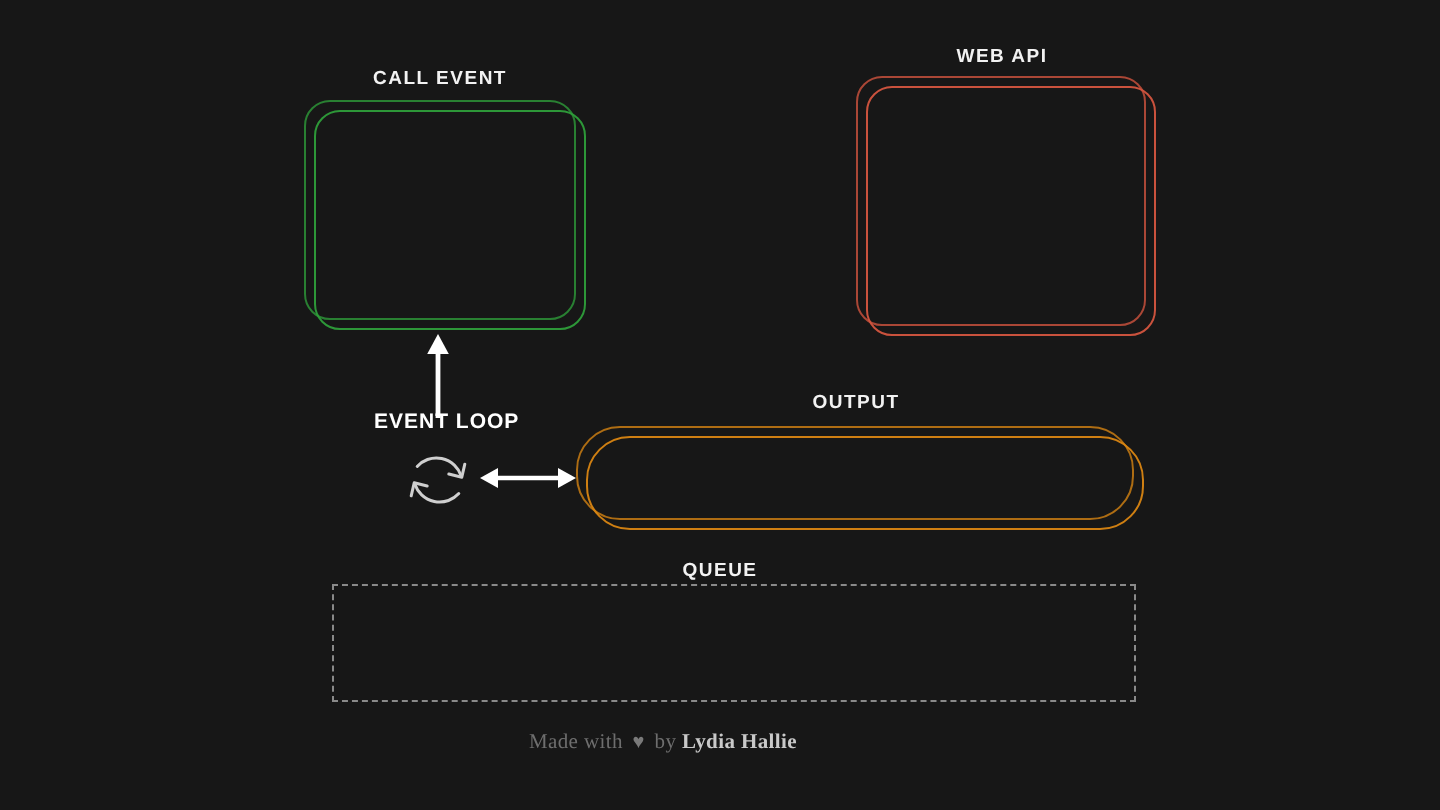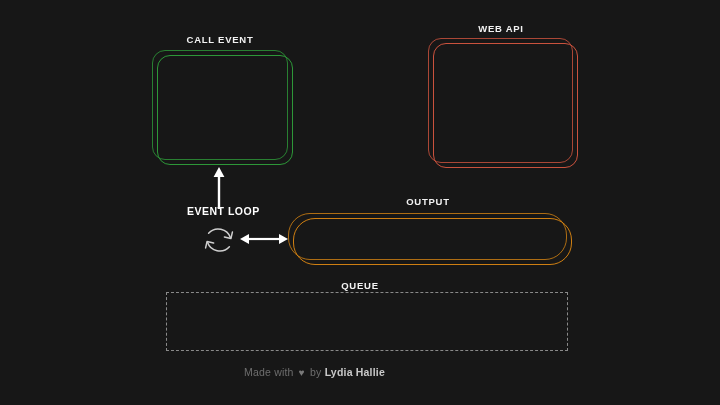--- a/index.html
+++ b/index.html
@@ -128,28 +128,29 @@
     position: absolute;
     left: 240px;
     top: 228px;
     width: 48px;
     height: 22px;
   }
 
   
   #footer {
     position: absolute;
-    left: 0;
+    left: 17px;
     top: 366px;
     width: 629px;
     text-align: center;
     font-size: 10.5px;
     color: #6e6e6e;
     letter-spacing: 0.2px;
     white-space: nowrap;
+    font-family: Liberation Serif, serif;
   }
   #footer .heart {
     color: #7a7a7a;
     font-size: 10px;
     margin: 0 2px;
   }
   #footer .author {
     color: #c9c9c9;
     font-weight: 700;
   }

